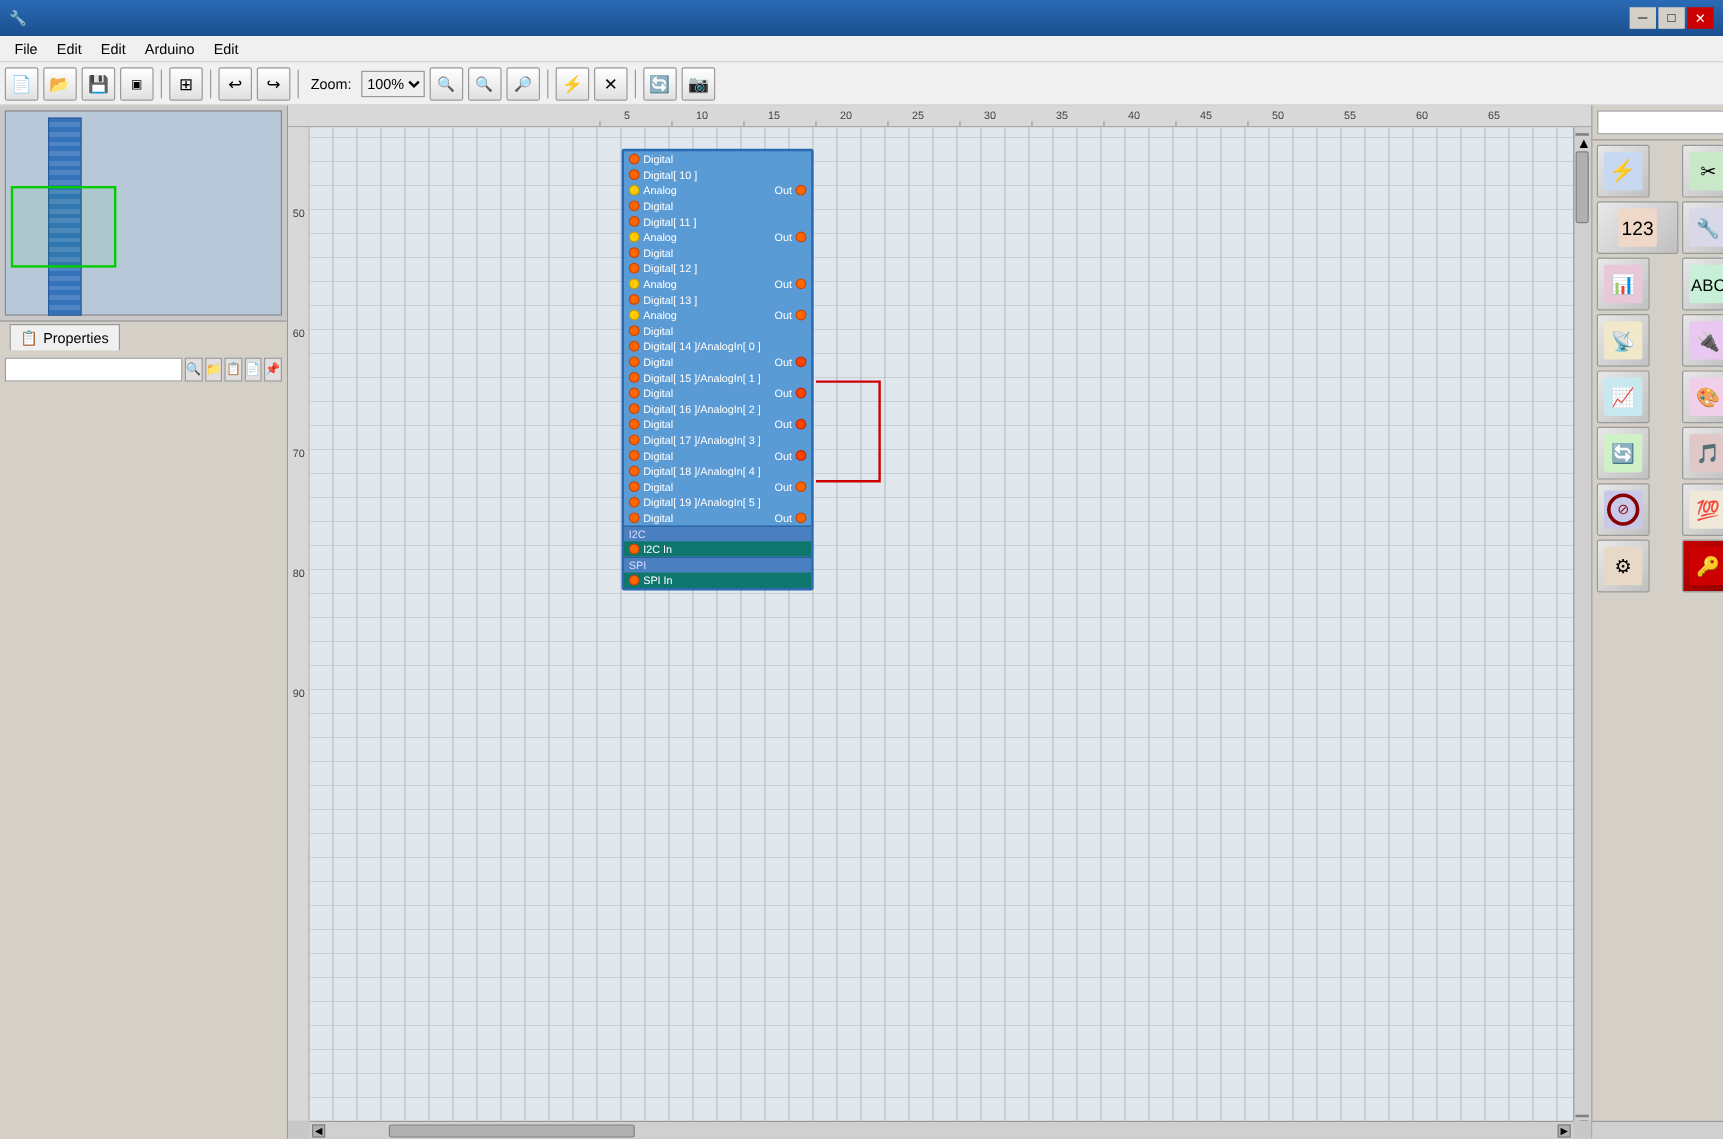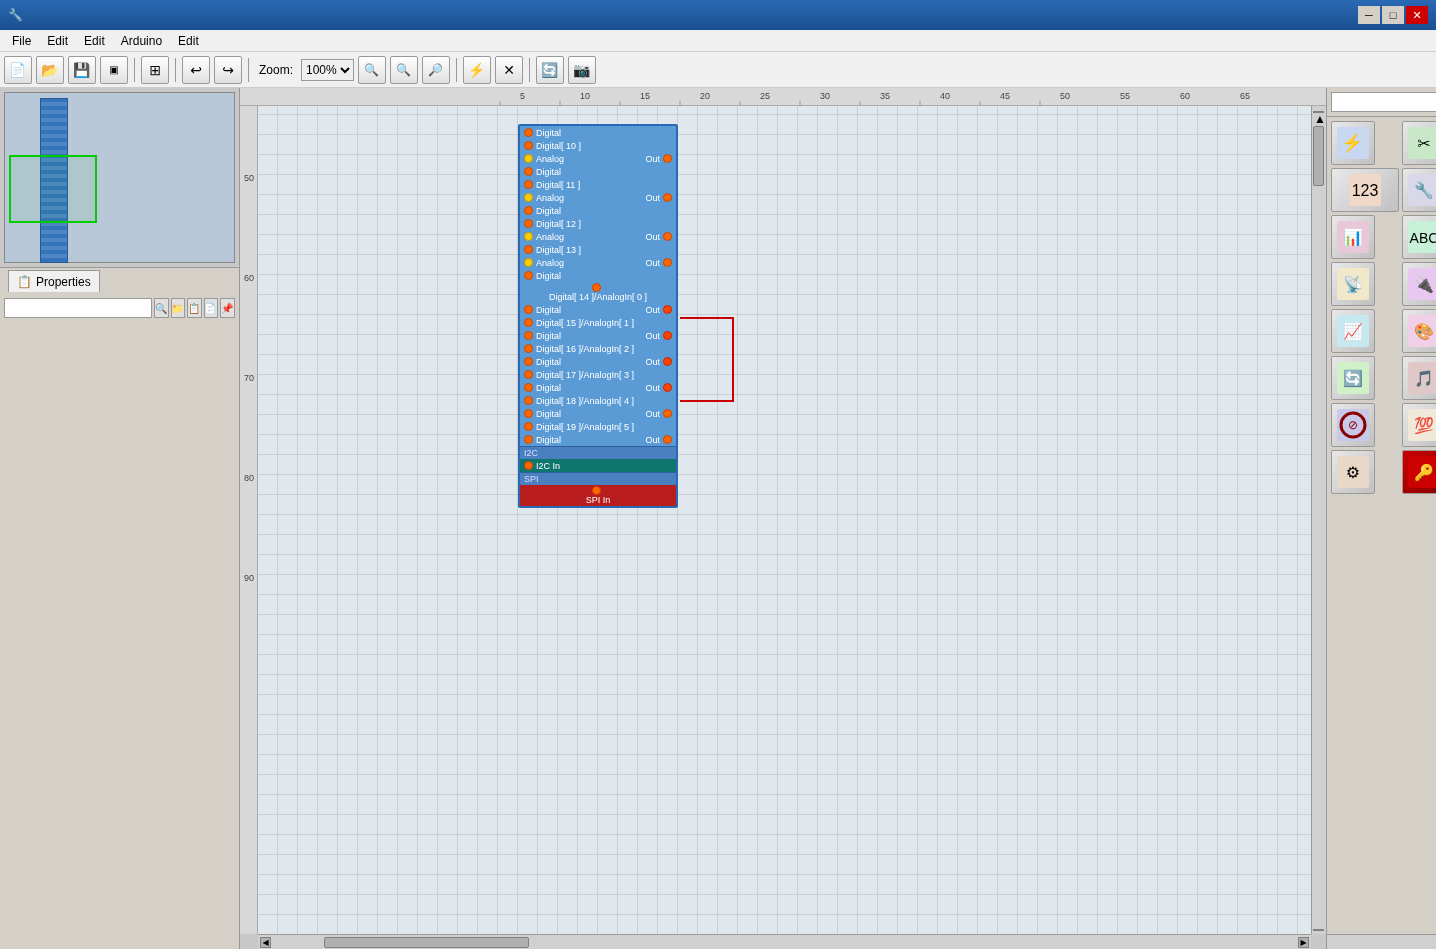--- a/index.html
+++ b/index.html
@@ -243,21 +243,21 @@
             <div style="width:9px;height:9px;border-radius:50%;background:#ffcc00;border:1px solid #cc9900;margin-right:3px;flex-shrink:0;"></div>
             <span style="font-size:9px;color:#fff;flex:1;">Analog</span>
             <span style="font-size:9px;color:#fff;">Out</span>
             <div style="width:9px;height:9px;border-radius:50%;background:#ff6600;border:1px solid #cc4400;margin-left:3px;flex-shrink:0;"></div>
           </div>
           <div style="display:flex;align-items:center;padding:1px 4px;min-height:13px;">
             <div style="width:9px;height:9px;border-radius:50%;background:#ff6600;border:1px solid #cc4400;margin-right:3px;flex-shrink:0;"></div>
             <span style="font-size:9px;color:#fff;">Digital</span>
           </div>
 
-          <div style="display:flex;align-items:center;padding:1px 4px;min-height:13px;flex-direction:column;">
+          <div style="display:flex;align-items:center;padding:1px 4px;min-height:13px;">
             <div style="width:9px;height:9px;border-radius:50%;background:#ff6600;border:1px solid #cc4400;margin-right:3px;flex-shrink:0;"></div>
             <span style="font-size:9px;color:#fff;flex:1;">Digital[ 14 ]/AnalogIn[ 0 ]</span>
           </div>
           <div style="display:flex;align-items:center;padding:1px 4px;min-height:13px;">
             <div style="width:9px;height:9px;border-radius:50%;background:#ff6600;border:1px solid #cc4400;margin-right:3px;flex-shrink:0;"></div>
             <span style="font-size:9px;color:#fff;flex:1;">Digital</span>
             <span style="font-size:9px;color:#fff;">Out</span>
             <div style="width:9px;height:9px;border-radius:50%;background:#ff4400;border:1px solid #cc2200;margin-left:3px;flex-shrink:0;"></div>
           </div>
 
@@ -320,21 +320,21 @@
             <div>I2C</div>
           </div>
           <div style="display:flex;align-items:center;padding:1px 4px;min-height:13px;background:#0f766e;">
             <div style="width:9px;height:9px;border-radius:50%;background:#ff6600;border:1px solid #cc4400;margin-right:3px;flex-shrink:0;"></div>
             <span style="font-size:9px;color:#fff;">I2C In</span>
           </div>
 
           <div style="background:#4a80c0;padding:1px 4px;font-size:9px;color:#ddf;border-top:1px solid #2a60a0;">
             <div>SPI</div>
           </div>
-          <div style="display:flex;align-items:center;padding:1px 4px;min-height:13px;background:#b91c1c;flex-direction:column;">
+          <div style="display:flex;align-items:center;padding:1px 4px;min-height:13px;background:#0f766e;">
             <div style="width:9px;height:9px;border-radius:50%;background:#ff6600;border:1px solid #cc4400;margin-right:3px;flex-shrink:0;"></div>
             <span style="font-size:9px;color:#fff;">SPI In</span>
           </div>
 
         </div>
 
         <svg id="wire-svg" style="position:absolute;top:0;left:0;width:100%;height:100%;pointer-events:none;">
 
           <path d="M 422 212 L 475 212 L 475 295 L 422 295" stroke="#cc0000" stroke-width="2" fill="none"></path>
         </svg>

